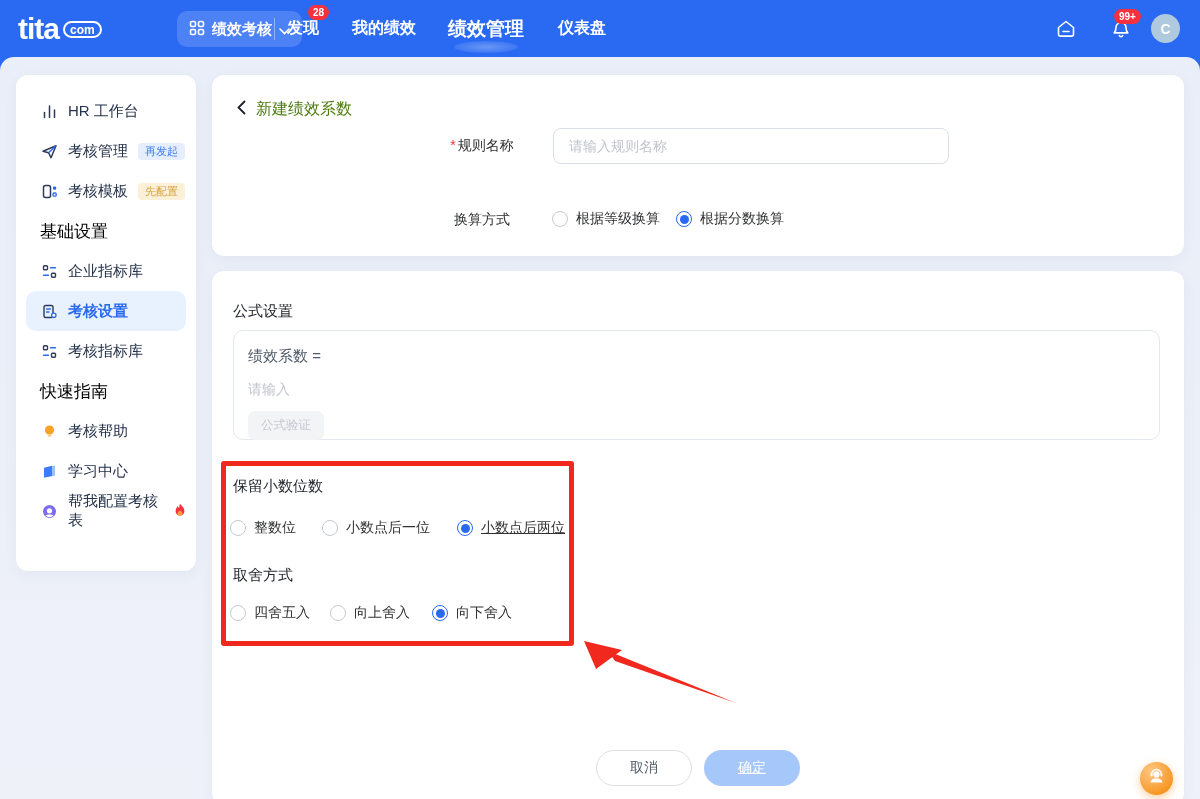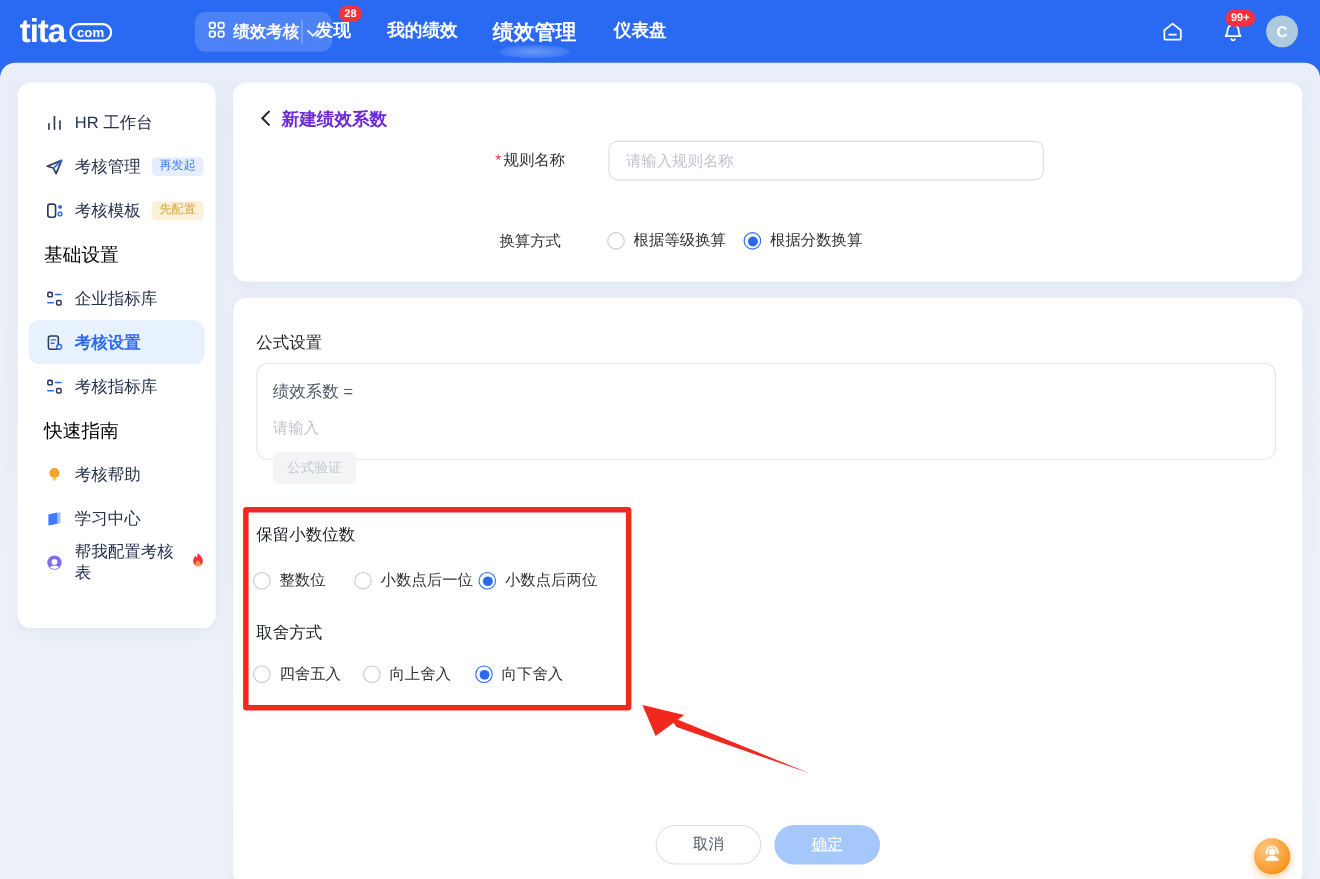--- a/index.html
+++ b/index.html
@@ -40,39 +40,39 @@
   .side-item .si-ico { width:18px; height:18px; flex:0 0 18px; display:flex; align-items:center; justify-content:center; }
   .side-section { height:40px; margin:0 10px; display:flex; align-items:center; padding-left:14px; font-size:17px; color:#000000; }
   .side-item.active { background:#E8F1FE; color:#2A6AF3; font-weight:bold; }
   .side-badge { font-size:11px; border-radius:4px; padding:2px 7px; line-height:13px; }
   .side-badge.blue { background:#E6EEFD; color:#3E7BFA; }
   .side-badge.amber { background:#FBF1D8; color:#D8A23E; }
 
   
   .card1 { left:212px; top:18px; width:972px; height:181px; }
   .back-row { position:absolute; left:25px; top:24px; display:flex; align-items:center; gap:10px;
-    font-size:16px; font-weight:bold; color:#6d28d9; cursor:pointer; }
+    font-size:16px; font-weight:normal; color:#4d7c0f; cursor:pointer; }
   .form-label { position:absolute; width:130px; text-align:center; font-size:14px; color:#303133; }
   .req-star { color:#F5313D; margin-right:2px; }
   .text-input { position:absolute; left:341px; top:53px; width:396px; height:36px; border:1px solid #D9DEE8;
     border-radius:8px; padding:0 15px; font-size:14px; color:#303133; outline:none; background:#fff;
     font-family:"Liberation Sans","DejaVu Sans",sans-serif; }
   .text-input::placeholder { color:#C0C4CC; }
 
   
   .radio { display:inline-flex; align-items:center; gap:8px; font-size:14px; color:#303133; cursor:pointer; white-space:nowrap; }
   .radio .dot { width:16px; height:16px; border-radius:50%; border:1px solid #C6CAD4; background:#fff; position:relative; }
   .radio.selected .dot { border:1.5px solid #2A6AF3; }
   .radio.selected .dot::after { content:""; position:absolute; left:50%; top:50%; width:9px; height:9px;
     margin:-4.5px 0 0 -4.5px; border-radius:50%; background:#2A6AF3; }
 
   
   .card2 { left:212px; top:214px; width:972px; height:534px; border-radius:12px; }
   .sec-title { position:absolute; left:21px; font-size:15px; font-weight:normal; color:#1D2129; }
-  .formula-box { position:absolute; left:21px; top:59px; width:927px; height:88px;
+  .formula-box { position:absolute; left:21px; top:59px; width:927px; height:110px;
     border:1px solid #E3E7EE; border-radius:10px; padding:16px 14px; }
   .formula-prefix { font-size:15px; color:#4E5969; }
   .formula-input { margin-top:15px; font-size:14px; color:#C0C4CC; cursor:text; }
   .validate-btn { margin-top:12px; display:inline-block; background:#F3F4F6; color:#C3C8D1; font-size:12.5px;
     padding:6px 13px; border:none; border-radius:7px; cursor:not-allowed; font-family:inherit; }
 
   .radio-row { position:absolute; height:17px; }
   .radio-abs { position:absolute; top:0; }
 
   
@@ -303,21 +303,21 @@
     <div class="sec-title" style="top:206px;">保留小数位数</div>
     <div class="radio-row" style="left:18px; top:248px;">
       <div class="radio radio-abs" style="left:0;">
         <span class="dot"></span>
         <span>整数位</span>
       </div>
       <div class="radio radio-abs" style="left:92px;">
         <span class="dot"></span>
         <span>小数点后一位</span>
       </div>
-      <div class="radio selected radio-abs" style="left:205px;">
+      <div class="radio selected radio-abs" style="left:227px;text-decoration:underline;">
         <span class="dot"></span>
         <span>小数点后两位</span>
       </div>
     </div>
 
     <div class="sec-title" style="top:295px;">取舍方式</div>
     <div class="radio-row" style="left:18px; top:333px;">
       <div class="radio radio-abs" style="left:0;">
         <span class="dot"></span>
         <span>四舍五入</span>

